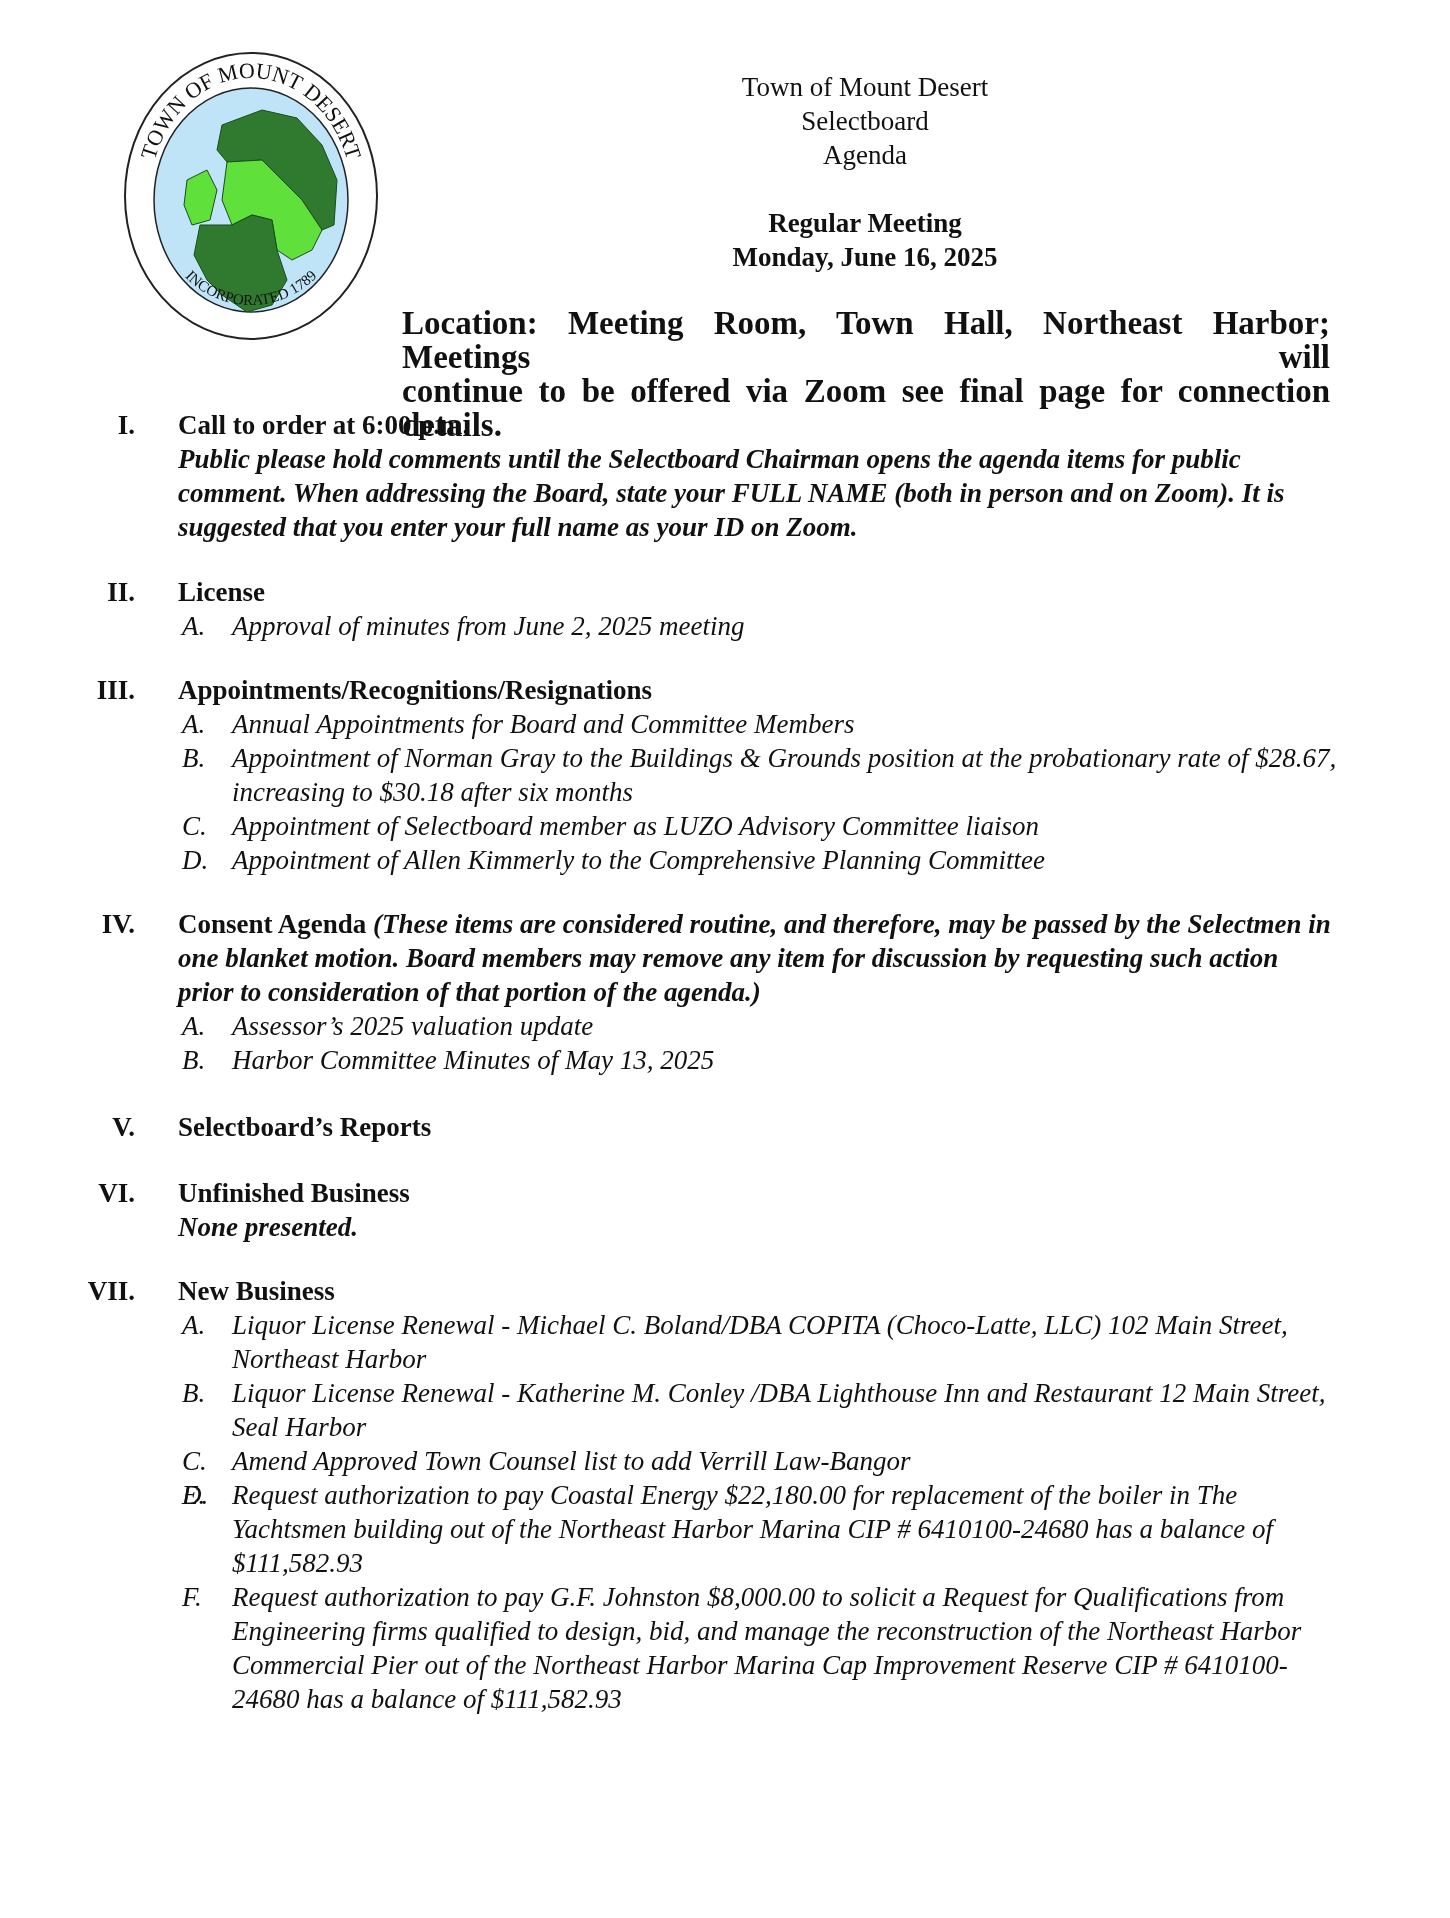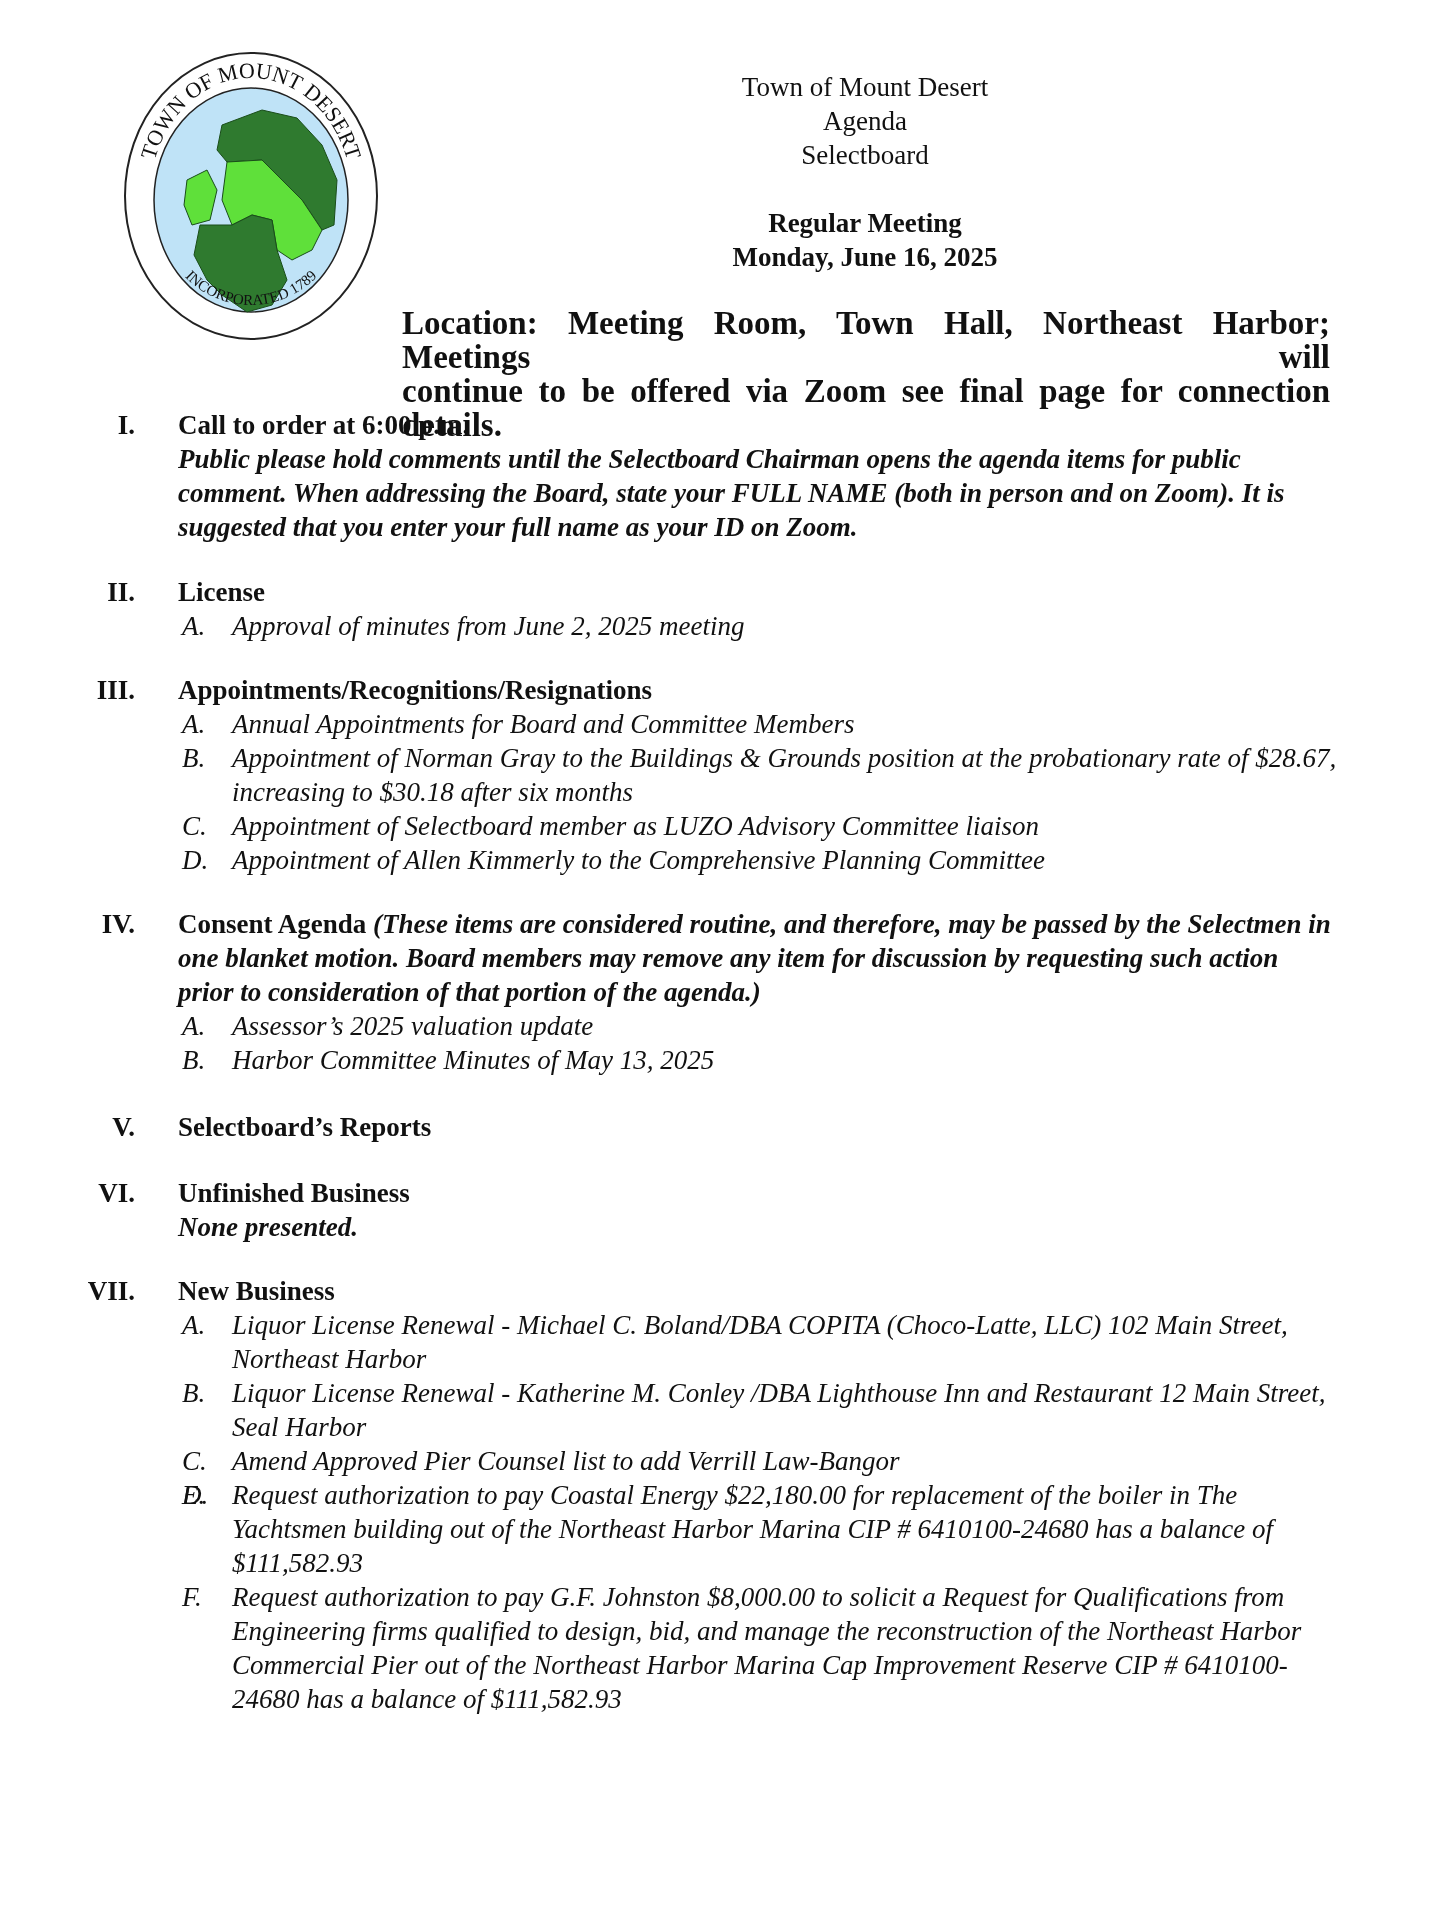--- a/index.html
+++ b/index.html
@@ -45,22 +45,22 @@
       <textPath href="#topArc" startOffset="50%" text-anchor="middle">TOWN OF MOUNT DESERT</textPath>
     </text>
     <text font-family="'Liberation Serif', serif" font-size="15" fill="#111">
       <textPath href="#botArc" startOffset="50%" text-anchor="middle">INCORPORATED 1789</textPath>
     </text>
   </svg>
 </div>
 
 <div class="header">
   <div>Town of Mount Desert</div>
+  <div>Selectboard</div>
   <div>Agenda</div>
-  <div>Selectboard</div>
   <div class="gap"></div>
   <div class="bold">Regular Meeting</div>
   <div class="bold">Monday, June 16, 2025</div>
 </div>
 
 <div class="location">
   <div class="l1">Location: Meeting Room, Town Hall, Northeast Harbor; Meetings will</div>
   <div>continue to be offered via Zoom see final page for connection details.</div>
 </div>
 
@@ -114,18 +114,18 @@
     <div class="italic">None presented.</div>
   </div>
 </div>
 
 <div class="section" style="top:1274px;">
   <div class="numeral">VII.</div>
   <div class="sec-body">
     <div class="sec-title">New Business</div>
     <div class="sub"><span class="letter">A.</span><span>Liquor License Renewal - Michael C. Boland/DBA COPITA (Choco-Latte, LLC) 102 Main Street, Northeast Harbor</span></div>
     <div class="sub"><span class="letter">B.</span><span>Liquor License Renewal - Katherine M. Conley /DBA Lighthouse Inn and Restaurant 12 Main Street, Seal Harbor</span></div>
-    <div class="sub"><span class="letter">C.</span><span>Amend Approved Pier Counsel list to add Verrill Law-Bangor</span></div>
+    <div class="sub"><span class="letter">C.</span><span>Amend Approved Town Counsel list to add Verrill Law-Bangor</span></div>
     <div class="sub"><span class="letter">D.</span></div>
     <div class="sub"><span class="letter">E.</span><span>Request authorization to pay Coastal Energy $22,180.00 for replacement of the boiler in The Yachtsmen building out of the Northeast Harbor Marina CIP # 6410100-24680 has a balance of $111,582.93</span></div>
     <div class="sub"><span class="letter">F.</span><span>Request authorization to pay G.F. Johnston $8,000.00 to solicit a Request for Qualifications from Engineering firms qualified to design, bid, and manage the reconstruction of the Northeast Harbor Commercial Pier out of the Northeast Harbor Marina Cap Improvement Reserve CIP # 6410100-24680 has a balance of $111,582.93</span></div>
   </div>
 </div>
 
 </body></html>

